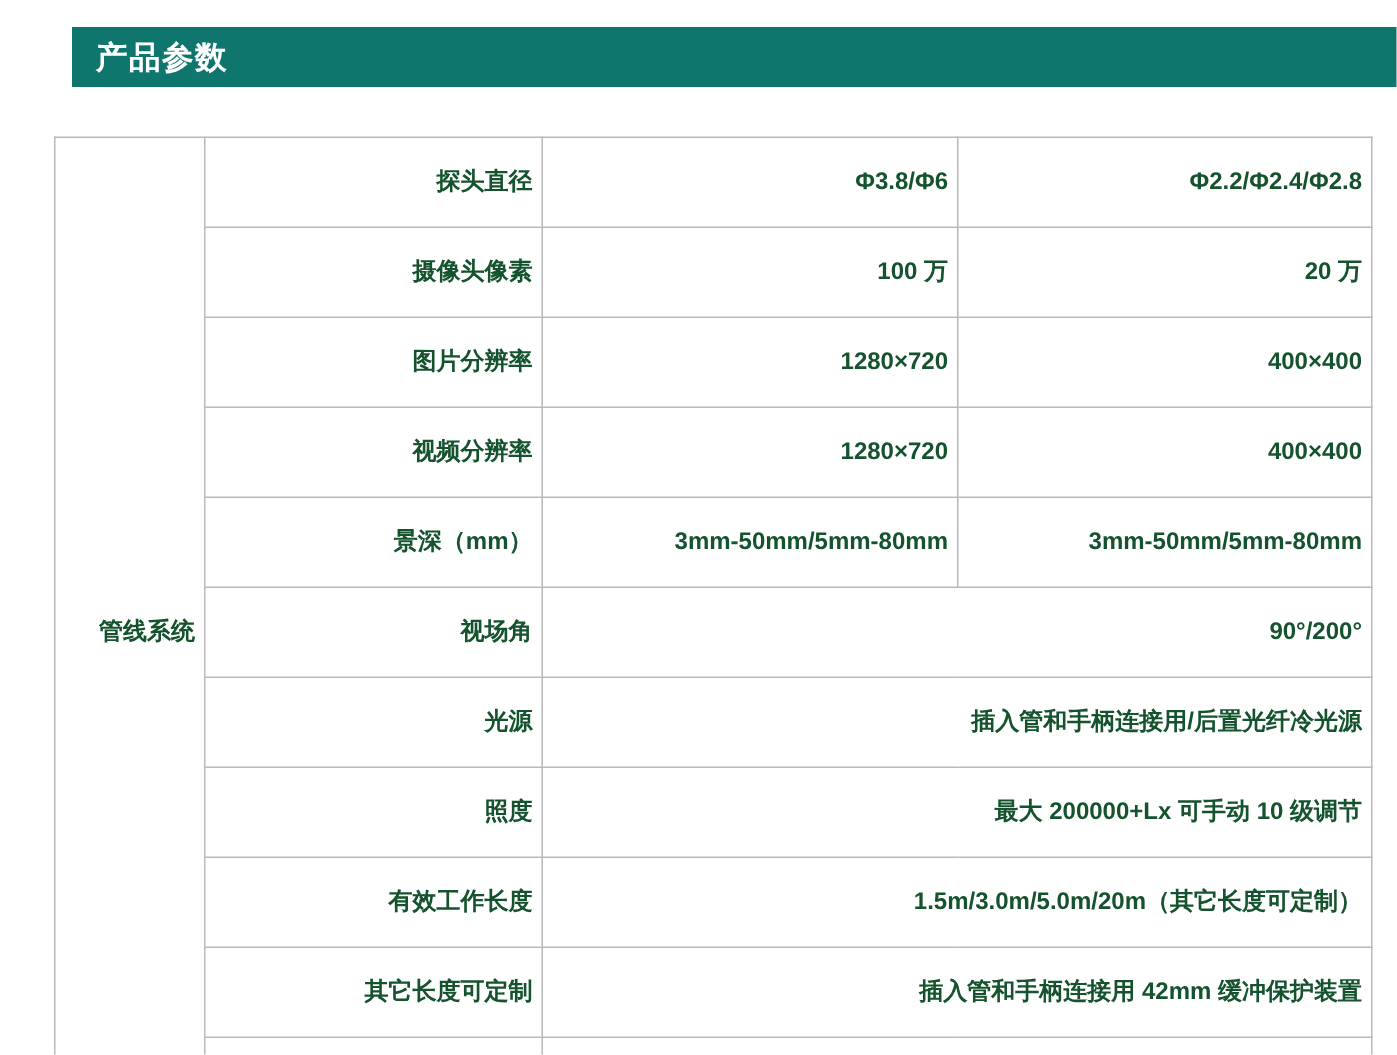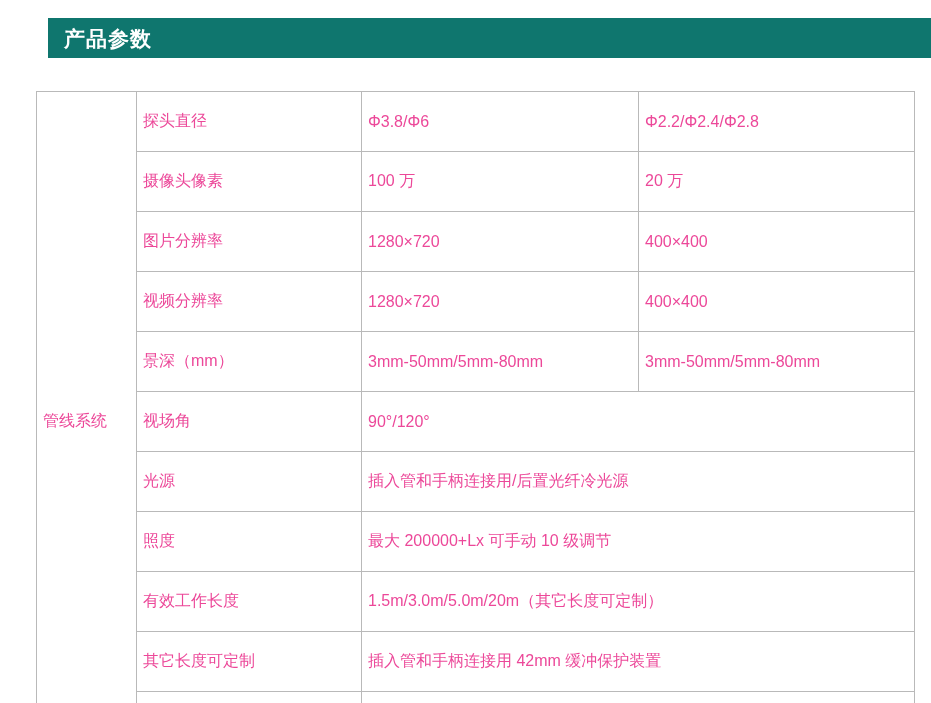--- a/index.html
+++ b/index.html
@@ -47,26 +47,26 @@
     position: absolute;
     left: 36px;
     top: 91px;
     width: 878px;
     border-collapse: collapse;
     table-layout: fixed;
   }
   .spec-table td {
     border: 1px solid #b9b9b9;
     font-size: 16px;
-    text-align: left;
+    text-align: right;
     vertical-align: middle;
     height: 55px;
     padding: 2px 6px;
-    color: #ec4899;
-    font-weight: normal;
+    color: #14532d;
+    font-weight: bold;
   }
   .col-sys   { width: 100px; }
   .col-label { width: 225px; }
   .col-a     { width: 277px; }
   .col-b     { width: 276px; }
 
   .cell-system {
     font-size: 16px;
   }
   .cell-label {
@@ -117,21 +117,21 @@
           <td class="cell-value">1280×720</td>
           <td class="cell-value">400×400</td>
         </tr>
         <tr>
           <td class="cell-label">景深（mm）</td>
           <td class="cell-value small">3mm-50mm/5mm-80mm</td>
           <td class="cell-value small">3mm-50mm/5mm-80mm</td>
         </tr>
         <tr>
           <td class="cell-label">视场角</td>
-          <td class="cell-value" colspan="2">90°/120°</td>
+          <td class="cell-value" colspan="2">90°/200°</td>
         </tr>
         <tr>
           <td class="cell-label">光源</td>
           <td class="cell-value" colspan="2">插入管和手柄连接用/后置光纤冷光源</td>
         </tr>
         <tr>
           <td class="cell-label">照度</td>
           <td class="cell-value" colspan="2">最大 200000+Lx 可手动 10 级调节</td>
         </tr>
         <tr>

